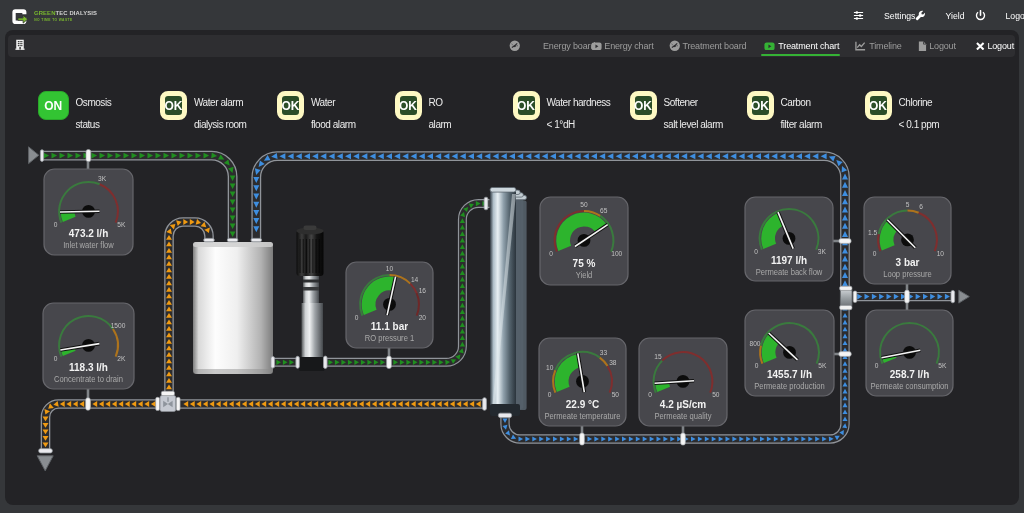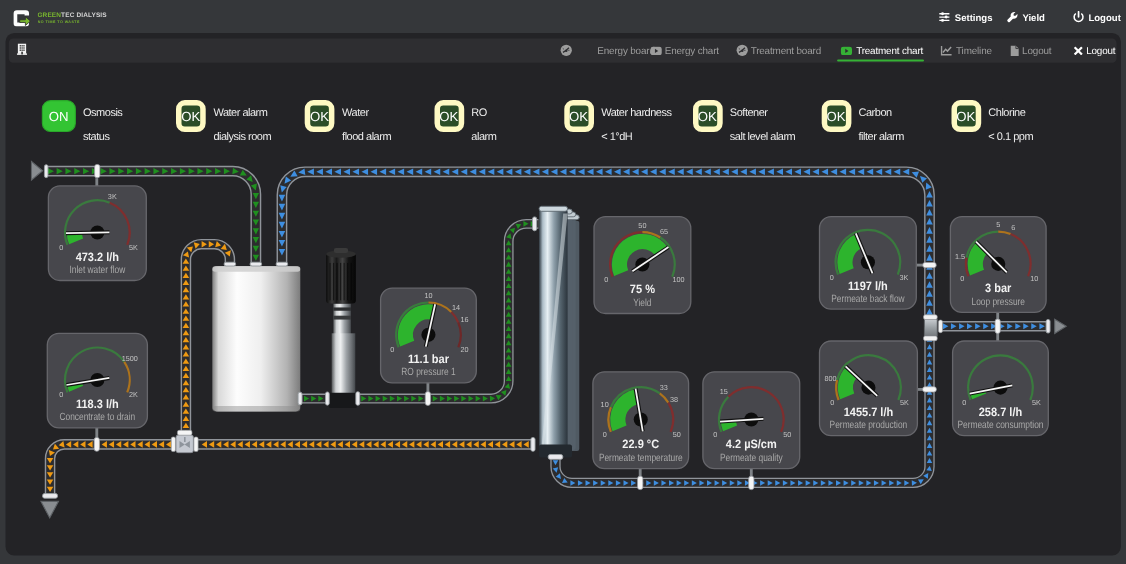--- a/index.html
+++ b/index.html
@@ -1,27 +1,27 @@
 <!DOCTYPE html>
 <html><head><meta charset="utf-8"><title>Treatment chart</title>
 <style>
 *{margin:0;padding:0;box-sizing:border-box}
 html,body{width:1024px;height:513px;overflow:hidden;background:#35373a;font-family:"Liberation Sans",sans-serif}
 #page{position:relative;width:1024px;height:513px}
 #panel{position:absolute;left:5px;top:30px;width:1014px;height:475px;background:#232326;border-radius:8px}
 #hdr{position:absolute;left:0;top:0;width:1024px;height:30px}
 #logo{position:absolute;left:11px;top:8.5px}
 #lgt{position:absolute;left:34px;top:7px}
-.hmenu{position:absolute;top:0;height:31px;display:flex;align-items:center;gap:4px;color:#fff;font-size:8.7px;font-weight:bold}
+.hmenu{position:absolute;top:0;height:31px;display:flex;align-items:center;gap:20px;color:#fff;font-size:8.7px;font-weight:normal}
 #tabbar{position:absolute;left:8px;top:35px;width:1007px;height:22px;background:#2e2e31;border-radius:4px}
 #bldg{position:absolute;left:7px;top:4px}
 .tico{position:absolute;top:0;height:22px;display:flex;align-items:center}
 .ttxt{position:absolute;top:0;height:22px;display:flex;align-items:center;font-size:9px;letter-spacing:-0.15px}
 .tul{position:absolute;bottom:1.5px;height:2px;background:#35b235;border-radius:1px}
-.btn{position:absolute;top:91px;width:27px;height:29px;border-radius:8px;color:#fff;font-weight:normal;font-size:12px;display:flex;align-items:center;justify-content:center}
+.btn{position:absolute;top:91px;width:27px;height:29px;border-radius:8px;color:#fff;font-weight:bold;font-size:12px;display:flex;align-items:center;justify-content:center}
 .btn.on{width:30.5px;background:#33c433;border:1px solid #2aa82a}
 .btn.ok{background:#2b4d28;border:5px solid #fef9c3}
 .blbl{position:absolute;top:92px;color:#ececec;font-size:10px;letter-spacing:-0.45px;line-height:22px}
 </style></head>
 <body>
 <div id="page">
 <div id="panel"></div>
 <svg width="1024" height="513" viewBox="0 0 1024 513" style="position:absolute;left:0;top:0" font-family="Liberation Sans, sans-serif">
 <defs>
 <linearGradient id="tank" x1="0" y1="0" x2="1" y2="0">

